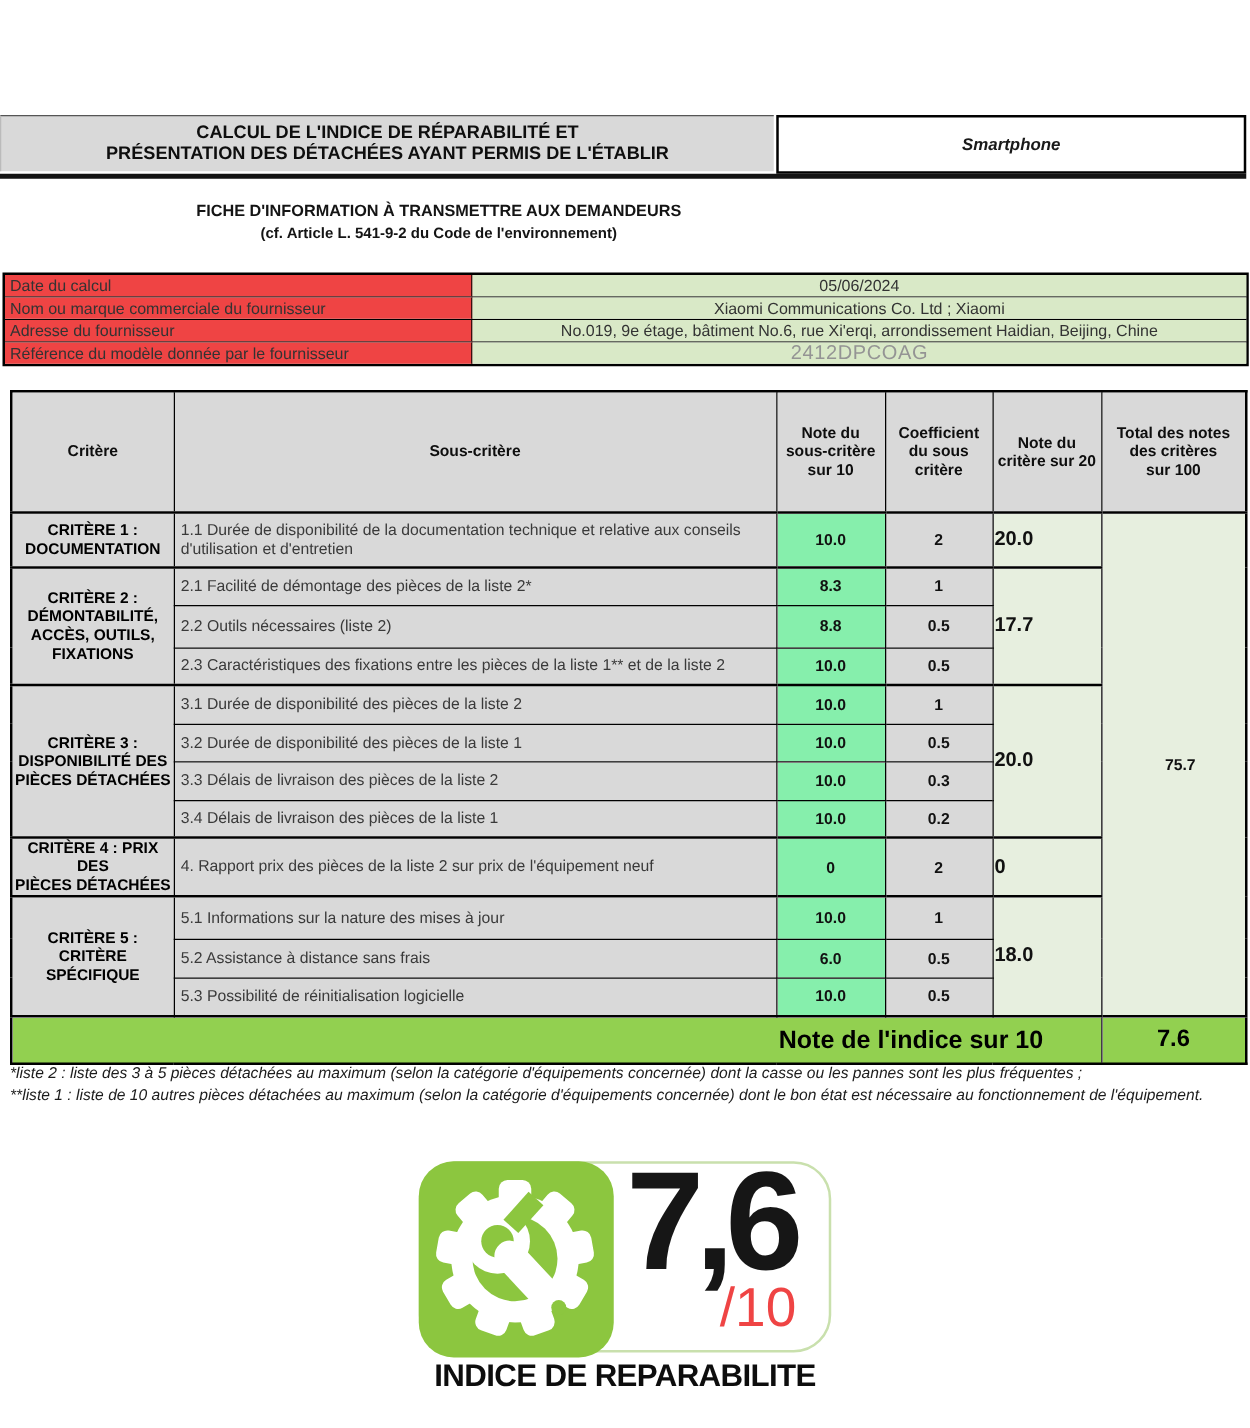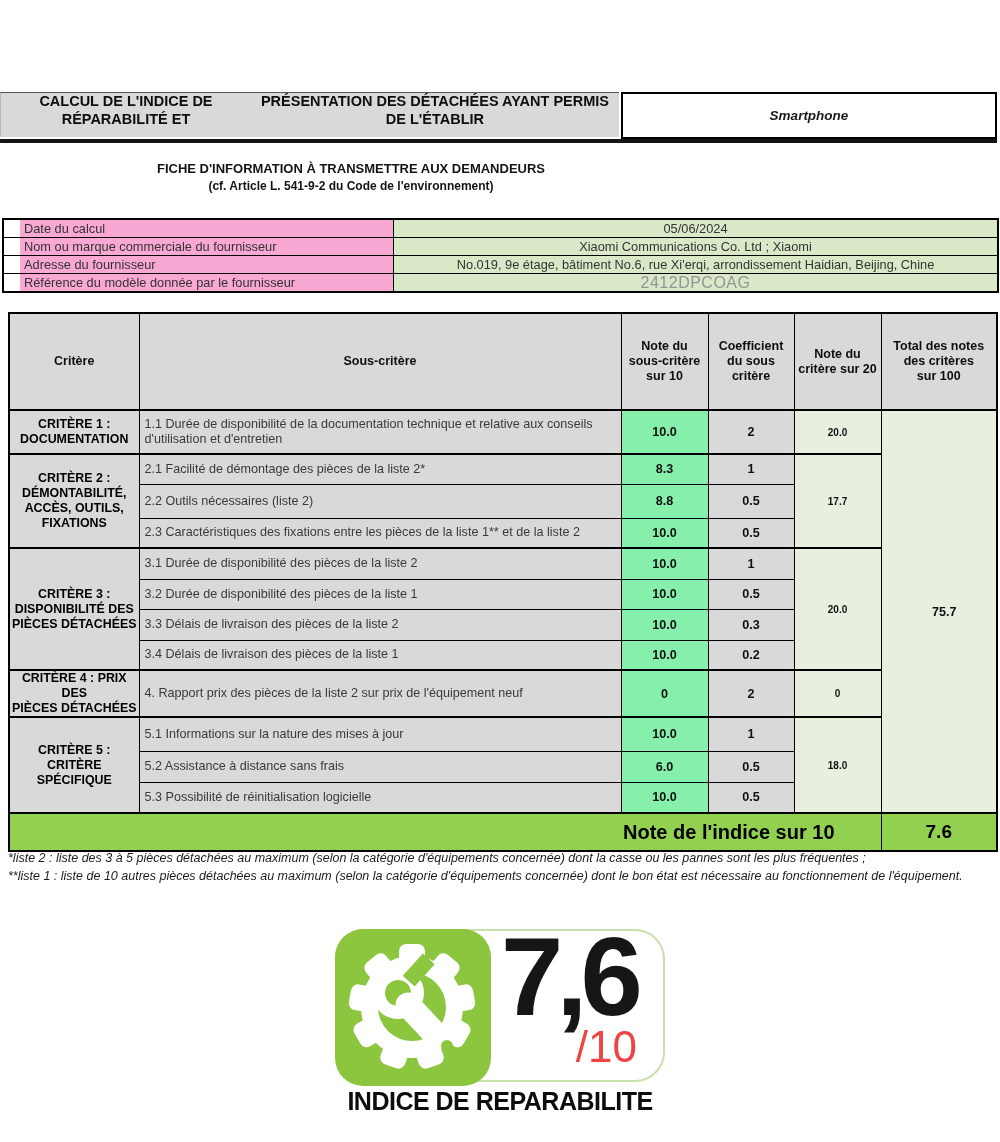--- a/index.html
+++ b/index.html
@@ -6,43 +6,43 @@
   .page {
     position:relative; width:1000px; height:1142px; background:#fff;
     font-family:"Liberation Sans", sans-serif; color:#111; overflow:hidden;
   }
 
   
   .header-band { position:absolute; top:92px; left:0; width:997px; height:47px; }
   .title-box {
     position:absolute; left:0; top:0; width:618px; height:44px;
     background:#d9d9d9; border-top:1px solid #555; border-left:1px solid #bbb;
-    display:flex; flex-direction:row; justify-content:center;
+    display:flex; flex-direction:column; justify-content:center;
     text-align:center; font-weight:bold; font-size:14.5px; line-height:17.5px; color:#0e0e0e;
   }
   .category-box {
     position:absolute; left:621px; top:0; width:372px; height:43px;
     background:#fff; border:2px solid #000;
     display:flex; align-items:center; justify-content:center;
     font-style:italic; font-weight:bold; font-size:13.5px; color:#1a1a1a;
   }
   .header-rule { position:absolute; top:139px; left:0; width:997px; height:4px; background:#141414; }
 
   
   .subtitle { position:absolute; top:161px; left:40px; width:622px; text-align:center; font-weight:bold; color:#141414; }
   .subtitle .s1 { font-size:13px; }
   .subtitle .s2 { font-size:12px; margin-top:3px; }
 
   
   .info-table { position:absolute; top:218px; left:2px; width:993px; border:2px solid #000; }
   .irow { display:flex; height:17px; border-top:1px solid #000; }
   .irow:first-child { border-top:none; }
   .ilabel {
-    width:369px; background:#f9a8d4; border-right:1px solid #000;
-    font-size:12.8px; color:#333; padding-left:4px; display:flex; align-items:center;margin-left:16px;
+    width:369px; background:#ef4444; border-right:1px solid #000;
+    font-size:12.8px; color:#333; padding-left:4px; display:flex; align-items:center;
   }
   .ivalue {
     flex:1; background:#d9e9c7; display:flex; align-items:center; justify-content:center;
     font-size:12.8px; color:#333;
   }
   .ivalue.ref { font-size:16px; color:#949494; letter-spacing:0.5px; }
 
   
   table.crit {
     position:absolute; top:312px; left:8px; width:988px;
@@ -58,21 +58,21 @@
   td.cname {
     background:#d9d9d9; font-weight:bold; font-size:12.4px; line-height:15px;
     text-align:center; white-space:pre-line; padding:0 2px; color:#000;
   }
   td.sub {
     background:#d9d9d9; font-size:12.6px; color:#3a3a3a;
     text-align:left; padding:1px 5px; line-height:15px;
   }
   td.score  { background:#86efac;     font-weight:bold; text-align:center; font-size:12.6px; }
   td.coeff  { background:#d9d9d9;  font-weight:bold; text-align:center; font-size:12.6px; }
-  td.note20 { background:#e7efdf;  font-weight:bold; text-align:center; font-size:10px; }
+  td.note20 { background:#e7efdf;  font-weight:bold; font-size:16px; }
   td.total  { background:#e7efdf;  font-weight:bold; text-align:center; font-size:12.6px;padding-left:12px; }
   tr.r td { border-top:1px solid #7f7f7f; }
   tr.g td { border-top:2px solid #000; }
   tr.indexrow td { background:#92d050; border-top:2px solid #000; height:34px; }
   td.index-label { text-align:right; padding-right:46px; font-weight:bold; font-size:20px; color:#000; }
   td.index-value { text-align:center; font-weight:bold; font-size:19px; color:#000; }
 
   
   .footnotes {
     position:absolute; top:850px; left:8px; width:984px;

